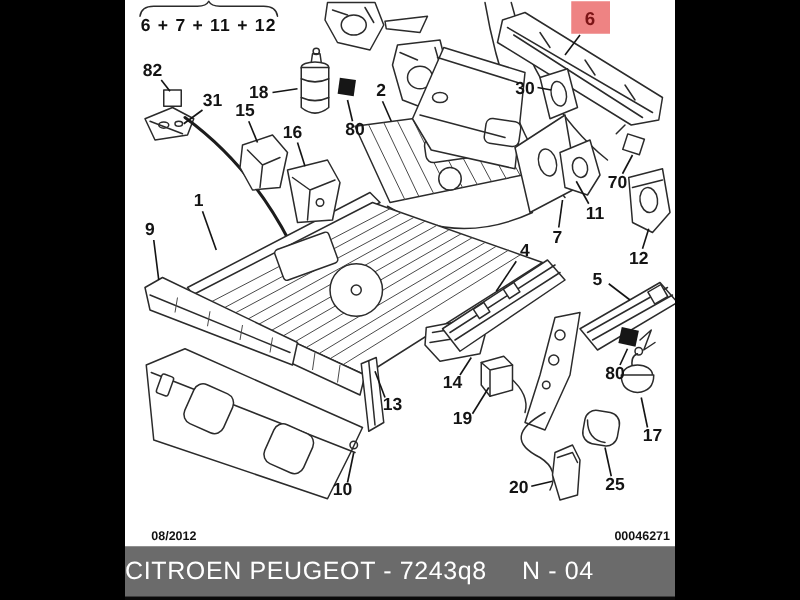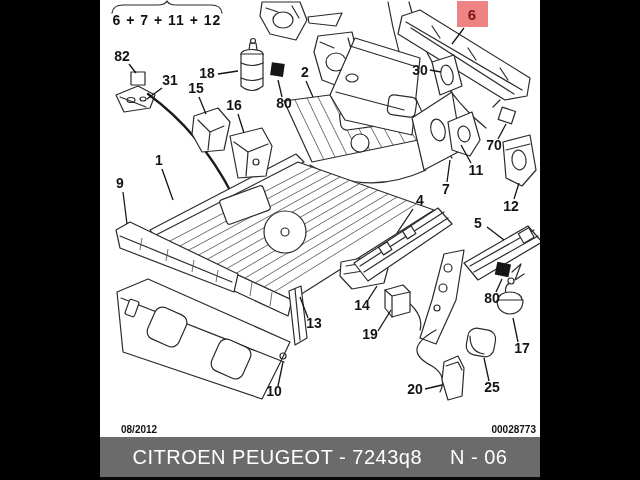--- a/index.html
+++ b/index.html
@@ -18,21 +18,21 @@
   .swoosh{stroke:#1c1c1c;fill:none;stroke-width:2.4;stroke-linecap:round;}
   .leader{stroke:#141414;stroke-width:1.3;}
   .part-label{font-family:"Liberation Sans",sans-serif;font-weight:bold;font-size:14px;fill:#141414;text-anchor:middle;}
   .formula-text{font-family:"Liberation Sans",sans-serif;font-weight:bold;font-size:14px;letter-spacing:1px;fill:#111;text-anchor:middle;}
   .hl-text{font-family:"Liberation Sans",sans-serif;font-weight:bold;font-size:15px;text-anchor:middle;}
 
   .footer-date{position:absolute;left:5px;top:424px;font-size:10px;font-weight:bold;color:#111;margin-left:16px;}
   .footer-code{position:absolute;right:4px;top:424px;font-size:10px;font-weight:bold;color:#111;}
   .bottom-bar{
     position:absolute;left:0;top:437px;width:440px;height:40px;
-    display:flex;align-items:center;justify-content:center;gap:28px;
+    display:flex;align-items:center;gap:28px;
     font-size:20px;letter-spacing:0.5px;
   }
   .bottom-strip{position:absolute;left:0;top:477px;width:440px;height:3px;background:#0a0a0a;}
 </style>
 </head>
 <body>
 
 <div class="page">
 
   <svg class="diagram-svg" width="440" height="480" viewBox="100 0 440 480">
@@ -309,20 +309,20 @@
         <line x1="489" y1="381" x2="484" y2="358" class="leader"></line>
         <text x="492" y="392" class="part-label">25</text>
         <line x1="518" y1="342" x2="513" y2="318" class="leader"></line>
         <text x="522" y="353" class="part-label">17</text>
         <line x1="496" y1="292" x2="502" y2="279" class="leader"></line>
         <text x="492" y="303" class="part-label">80</text>
       </g>
   </svg>
 
   <div class="footer-date">08/2012</div>
-  <div class="footer-code">00028773</div>
+  <div class="footer-code">00046271</div>
 
   <div class="bottom-bar" style="background-color: rgb(107, 107, 107);">
     <span style="color: rgb(255, 255, 255);">CITROEN PEUGEOT - 7243q8</span>
-    <span style="color: rgb(255, 255, 255);">N - 06</span>
+    <span style="color: rgb(255, 255, 255);">N - 04</span>
   </div>
   <div class="bottom-strip"></div>
 </div>
 
 </body></html>

